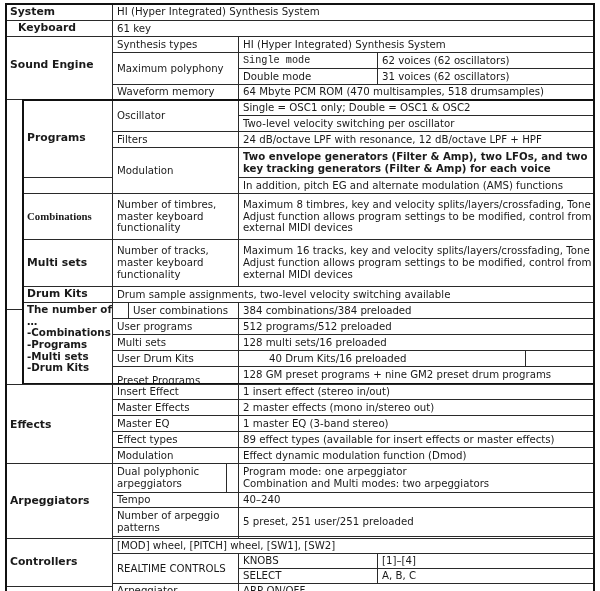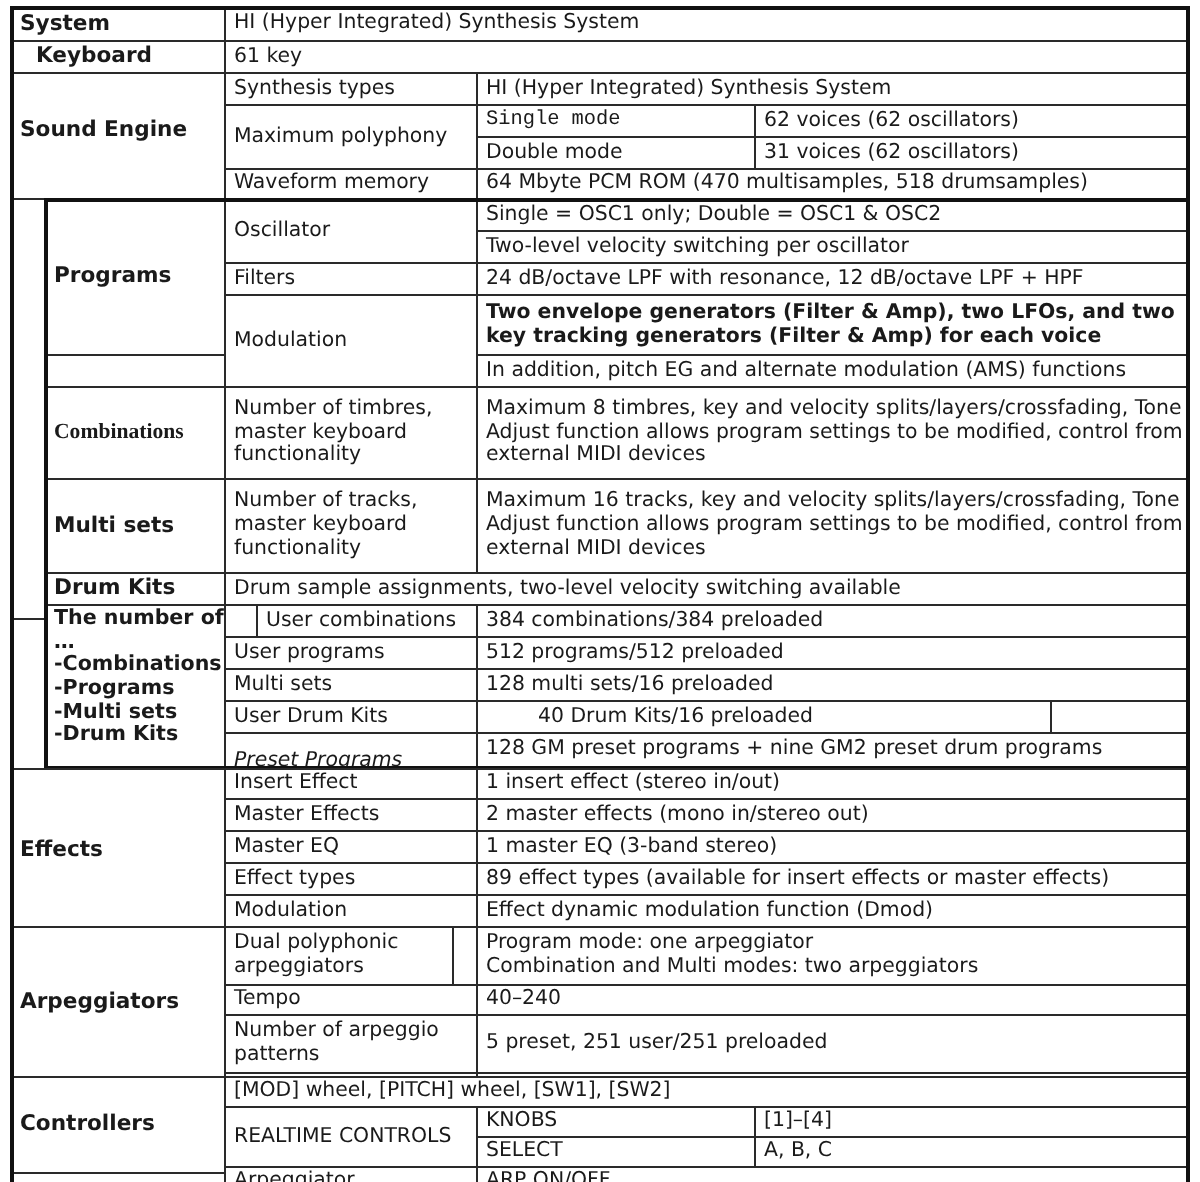--- a/index.html
+++ b/index.html
@@ -60,21 +60,21 @@
 -Multi sets
 -Drum Kits</div>
 <div class="c" style="left:112px;top:302px;width:127px;height:17px;margin-left:16px;">User combinations</div>
 <div class="c" style="left:238px;top:302px;width:356px;height:17px;">384 combinations/384 preloaded</div>
 <div class="c" style="left:112px;top:318px;width:127px;height:17px;">User programs</div>
 <div class="c" style="left:238px;top:318px;width:356px;height:17px;">512 programs/512 preloaded</div>
 <div class="c" style="left:112px;top:334px;width:127px;height:17px;">Multi sets</div>
 <div class="c" style="left:238px;top:334px;width:356px;height:17px;">128 multi sets/16 preloaded</div>
 <div class="c" style="left:112px;top:350px;width:127px;height:17px;">User Drum Kits</div>
 <div class="c" style="left:238px;top:350px;width:288px;height:17px;padding-left:30px;">40 Drum Kits/16 preloaded</div>
-<div class="c" style="left:112px;top:366px;width:127px;height:30px;font-style:italic;">Preset Programs</div>
+<div class="c" style="left:112px;top:366px;width:127px;height:30px;">Preset Programs</div>
 <div class="c" style="left:238px;top:366px;width:356px;height:18px;">128 GM preset programs + nine GM2 preset drum programs</div>
 
 <div class="box" style="left:22px;top:99px;width:573px;height:286px;"></div>
 
 <div class="c h" style="left:5px;top:384px;width:108px;height:82px;">Effects</div>
 <div class="c" style="left:112px;top:384px;width:127px;height:16px;">Insert Effect</div>
 <div class="c" style="left:238px;top:384px;width:356px;height:16px;">1 insert effect (stereo in/out)</div>
 <div class="c" style="left:112px;top:399px;width:127px;height:17px;">Master Effects</div>
 <div class="c" style="left:238px;top:399px;width:356px;height:17px;">2 master effects (mono in/stereo out)</div>
 <div class="c" style="left:112px;top:415px;width:127px;height:17px;">Master EQ</div>

